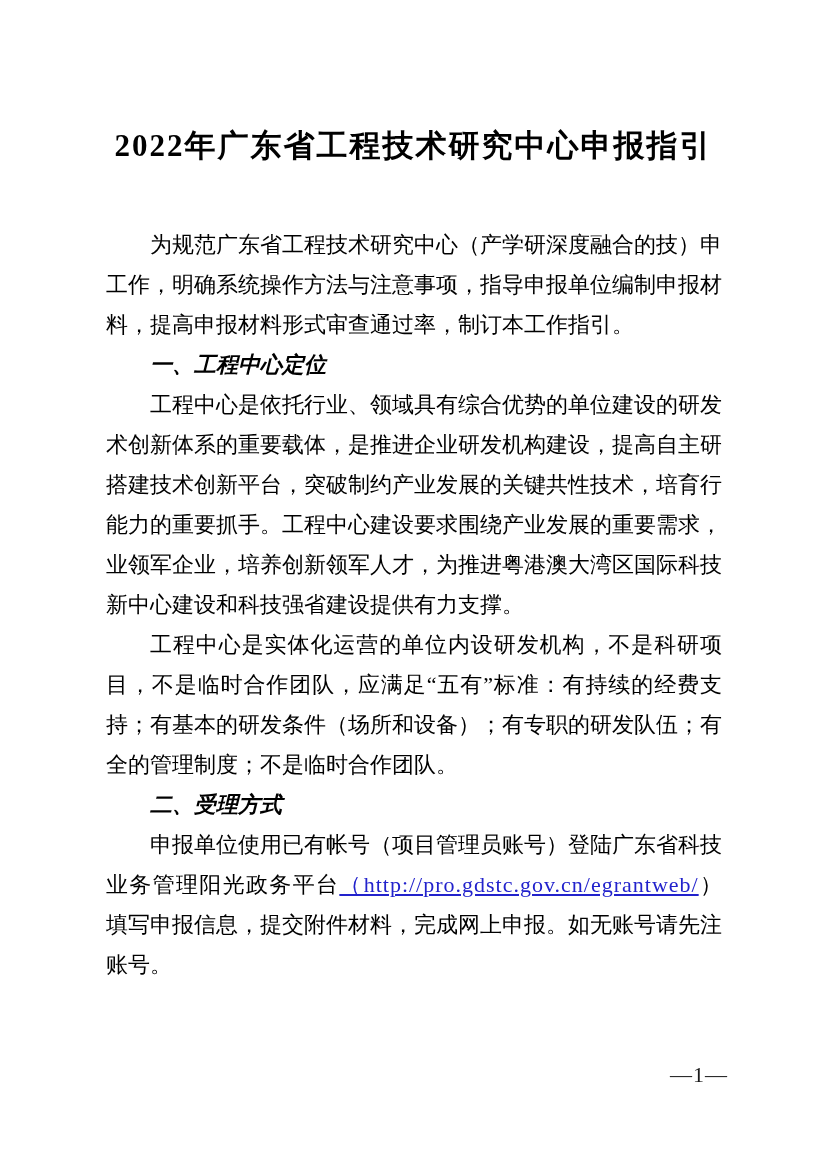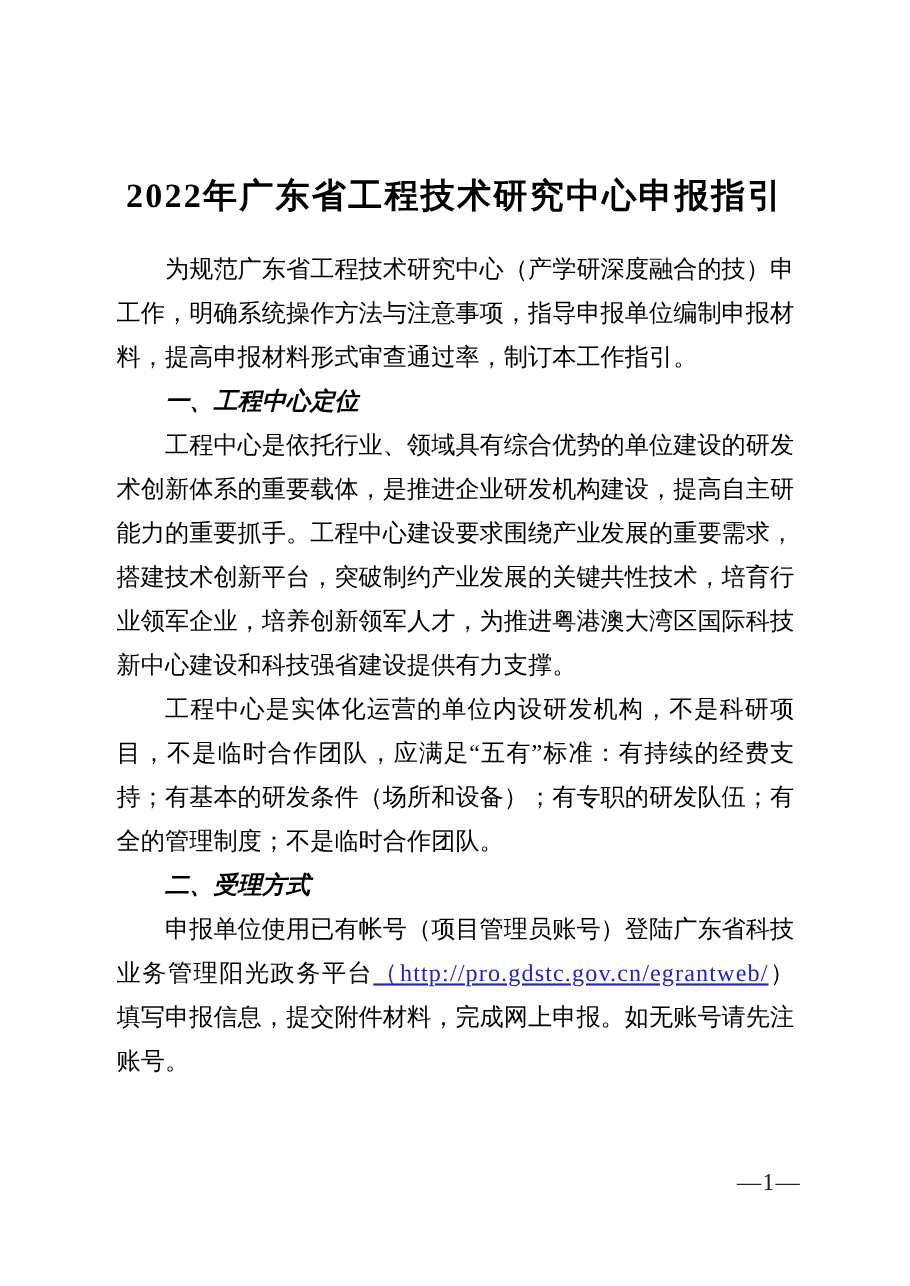--- a/index.html
+++ b/index.html
@@ -11,21 +11,21 @@
     position: relative;
     width: 827px;
     height: 1169px;
     background: #ffffff;
     overflow: hidden;
     color: #000000;
     font-family: "Liberation Serif", "DejaVu Serif", serif;
   }
   .doc-title {
     position: absolute;
-    top: 157px;
+    top: 125px;
     left: 0;
     width: 827px;
     margin: 0;
     text-align: center;
     font-family: "Liberation Serif", "DejaVu Serif", serif;
     font-weight: bold;
     font-size: 31px;
     letter-spacing: 2px;
     color: #000000;
     white-space: nowrap;
@@ -90,22 +90,22 @@
   <div class="body-block">
 
     <div class="line fill indent">为规范广东省工程技术研究中心（产学研深度融合的技）申报</div>
     <div class="line fill">工作，明确系统操作方法与注意事项，指导申报单位编制申报材</div>
     <div class="line">料，提高申报材料形式审查通过率，制订本工作指引。</div>
 
     <div class="line heading indent">一、工程中心定位</div>
 
     <div class="line fill indent">工程中心是依托行业、领域具有综合优势的单位建设的研发</div>
     <div class="line fill">术创新体系的重要载体，是推进企业研发机构建设，提高自主研发</div>
+    <div class="line fill">搭建技术创新平台，突破制约产业发展的关键共性技术，培育行</div>
     <div class="line fill">能力的重要抓手。工程中心建设要求围绕产业发展的重要需求，</div>
-    <div class="line fill">搭建技术创新平台，突破制约产业发展的关键共性技术，培育行</div>
     <div class="line fill">业领军企业，培养创新领军人才，为推进粤港澳大湾区国际科技创</div>
     <div class="line">新中心建设和科技强省建设提供有力支撑。</div>
 
     <div class="line fill indent">工程中心是实体化运营的单位内设研发机构，不是科研项</div>
     <div class="line fill">目，不是临时合作团队，应满足“五有”标准：有持续的经费支</div>
     <div class="line fill">持；有基本的研发条件（场所和设备）；有专职的研发队伍；有健</div>
     <div class="line">全的管理制度；不是临时合作团队。</div>
 
     <div class="line heading indent">二、受理方式</div>
 

